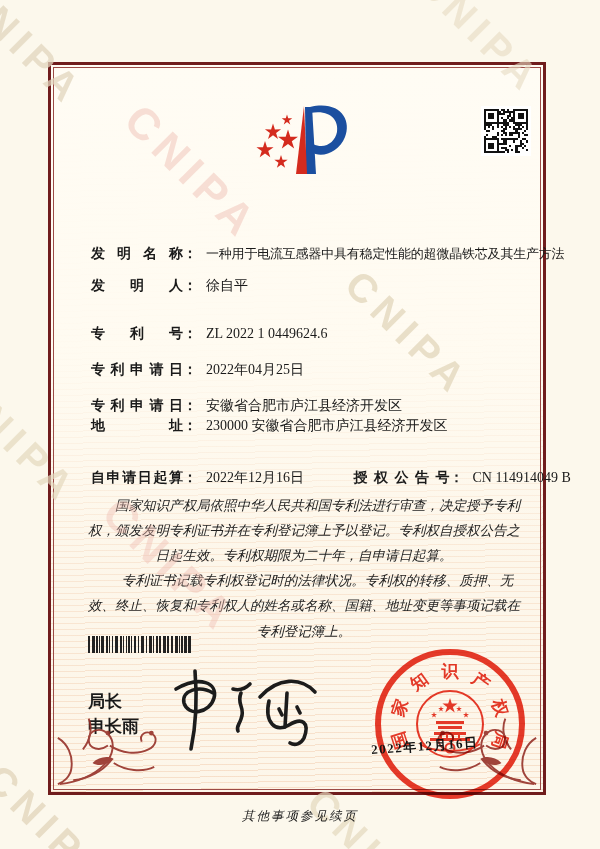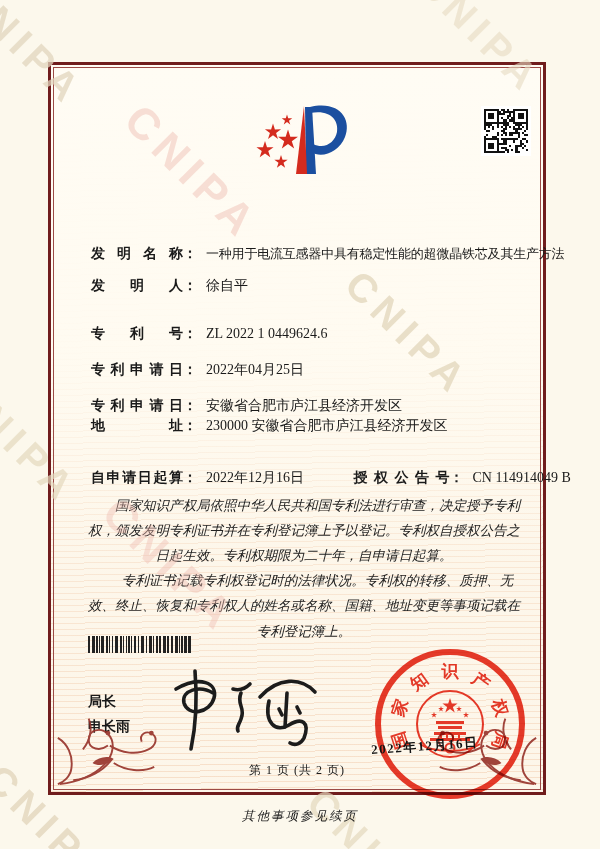--- a/index.html
+++ b/index.html
@@ -41,21 +41,21 @@
   .fvalue{font-weight:400;margin-left:9px;}
   .fvalue.fit{font-size:13px;letter-spacing:-0.2px;}
   .pair2{margin-left:38px;}
   .pair2 .flabel{width:96px;}
   .paras{position:absolute;left:32px;top:428px;width:442px;z-index:3;
     font-size:13.5px;line-height:1.86;font-style:italic;color:#222;}
   .paras p{margin:0;text-indent:2em;text-align:center;}
   .barcode{position:absolute;left:37px;top:571px;height:17px;display:flex;align-items:stretch;z-index:3;}
   .barcode i{display:block;background:#222;}
   .signer{position:absolute;left:37px;top:624px;z-index:3;
-    font-family:"Liberation Sans","DejaVu Sans",sans-serif;font-weight:bold;font-size:14px;line-height:25px;}
+    font-family:"Liberation Sans","DejaVu Sans",sans-serif;font-weight:bold;font-size:17px;line-height:25px;}
   .signature{position:absolute;left:97px;top:600px;width:175px;height:88px;z-index:3;}
   .ornament{position:absolute;width:106px;height:108px;z-index:3;opacity:0.9;}
   .orn-left{left:3px;bottom:3px;}
   .orn-right{right:3px;bottom:3px;transform:scaleX(-1);}
   .seal{position:absolute;left:324px;top:584px;width:150px;height:150px;z-index:4;
     mix-blend-mode:multiply;opacity:0.95;}
   .seal-ring{position:absolute;inset:0;border:6px solid #e5301f;border-radius:50%;box-sizing:border-box;}
   .seal-chars{position:absolute;inset:0;}
   .seal-chars span{
     position:absolute;left:50%;top:50%;width:22px;height:22px;margin:-11px 0 0 -11px;
@@ -695,16 +695,15 @@
       </g>
       <g fill="none" stroke="#e5301f" stroke-width="2">
         <circle cx="0" cy="0" r="33"></circle>
         <circle cx="0" cy="24" r="4.5"></circle>
         <path d="M-30,20 C-18,29 18,29 30,20"></path>
       </g>
     </svg>
   </div>
   <div class="seal-date">2022年12月16日</div>
 
-  <div class="page-label">第 1 页 (共 2 页)</div>
 </div>
 
 <div class="cont-note">其他事项参见续页</div>
 
 </body></html>

